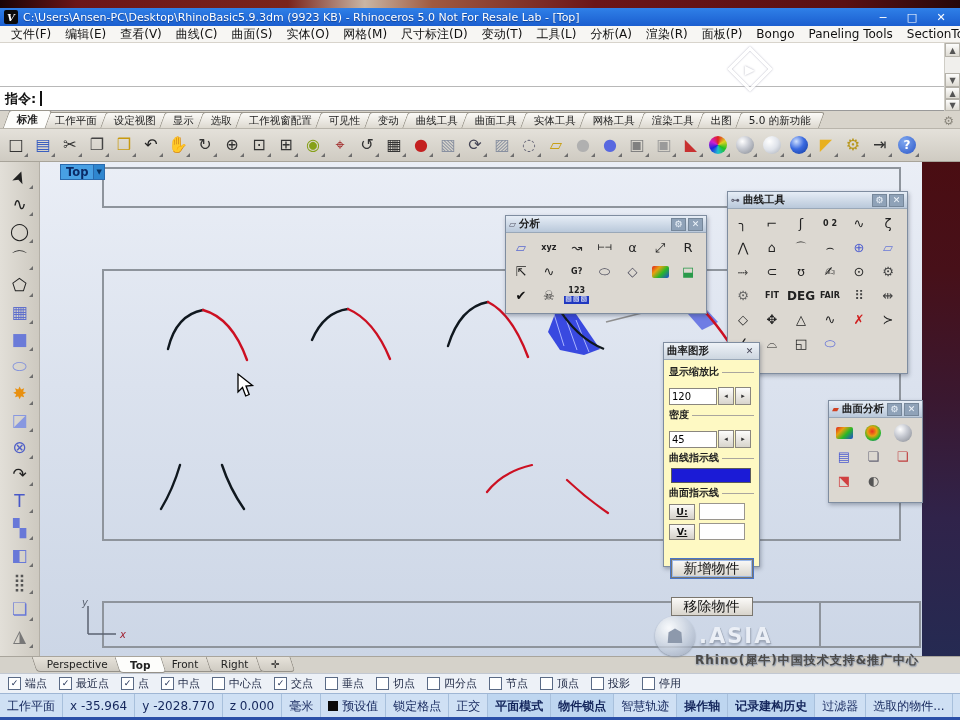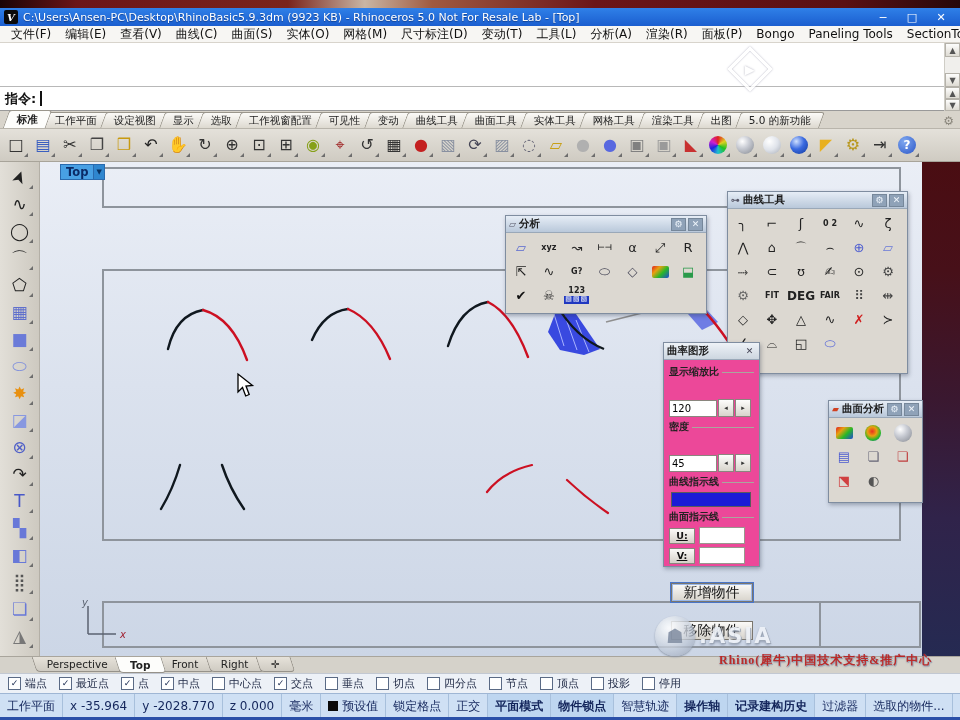--- a/index.html
+++ b/index.html
@@ -101,26 +101,26 @@
   .picon{position:relative;width:24px;height:23px;display:flex;align-items:center;justify-content:center;
     font-size:13px;color:#222;}
   .rainbow{width:17px;height:12px;border-radius:2px;
     background:linear-gradient(135deg,#e02020 0%,#e8a010 30%,#28b828 60%,#2048d8 100%);}
   .rainbow-circle{width:16px;height:16px;border-radius:50%;
     background:radial-gradient(circle at 45% 40%,#e83020 0%,#e8a010 35%,#28b828 65%,#2048d8 100%);}
   .count-icon{display:flex;flex-direction:column;align-items:center;font-size:8px;font-weight:700;color:#222;line-height:1.1;}
   .count-icon .boxes{color:#fff;background:#2038c0;font-size:7px;padding:0 1px;letter-spacing:1px;}
 
   
-  #panel-curv{left:663px;top:342px;width:95px;height:223px;z-index:6;background:#ec4899;}
+  #panel-curv{left:663px;top:342px;width:95px;height:223px;z-index:6;background:#fef9c3;}
   #panel-curv .ptitle{background:linear-gradient(#eef2f7,#cdd6e0);}
   #panel-curv .body{padding:2px 5px;font-size:10px;color:#111;}
   .fldlabel{display:flex;align-items:center;gap:3px;margin-top:3px;font-weight:700;color:#222;white-space:nowrap;}
   .fldlabel .line{flex:1;border-top:1px solid #aaa69e;}
-  .inprow{display:flex;align-items:center;gap:1px;margin-top:20px;}
+  .inprow{display:flex;align-items:center;gap:1px;margin-top:8px;}
   .num-input{width:42px;height:15px;border:1px solid #8a867e;background:#fff;font-size:10px;padding:0 2px;
     font-family:"DejaVu Sans",sans-serif;box-sizing:content-box;}
   .spin{width:14px;height:16px;background:linear-gradient(#fdfdfc,#d8d4cc);border:1px solid #8a867e;
     font-size:7px;display:flex;align-items:center;justify-content:center;color:#333;}
   .cswatch{width:78px;height:13px;border:1px solid #5a5a5a;background:#1b1bd6;margin:3px 0 1px 2px;}
   .uvrow{display:flex;align-items:center;gap:4px;margin-top:3px;}
   .uvbtn{width:24px;height:14px;background:linear-gradient(#fbfaf8,#d5d1c9);border:1px solid #8a867e;
     font-size:9.5px;font-weight:700;display:flex;align-items:center;justify-content:center;text-decoration:underline;}
   .uvfield{width:40px;height:13px;border:1px solid #9a968e;background:#fff;}
   .pbtn{display:block;width:80px;height:17px;margin:19px auto 0;background:linear-gradient(#fbfaf8,#d8d4cc);
@@ -163,22 +163,22 @@
   #wm-rhino{left:655px;top:616px;width:300px;z-index:8;pointer-events:none;opacity:.92;}
   #wm-rhino .row{display:flex;align-items:center;}
   #wm-rhino .ball{width:40px;height:40px;border-radius:50%;margin-right:4px;
     background:radial-gradient(circle at 35% 30%,rgba(255,255,255,.95),rgba(190,200,215,.8) 60%,rgba(140,150,170,.8));
     box-shadow:0 1px 2px #8892a2;display:flex;align-items:center;justify-content:center;
     color:#8894a8;font-size:20px;}
   #wm-rhino .brand{font-size:34px;font-weight:700;color:#f2f5fa;letter-spacing:1px;
     text-shadow:1px 1px 0 #9aa4b4,-1px -1px 0 #fff,0 2px 3px #8a94a8;}
   #wm-rhino .suffix{font-size:21px;font-weight:700;color:#eef2f8;letter-spacing:2px;
     text-shadow:1px 1px 0 #9aa4b4,0 2px 3px #8a94a8;}
-  #wm-rhino .sub{margin:-4px 0 0 64px;font-size:12px;font-weight:700;color:#b91c1c;
-    text-shadow:1px 1px 0 #9aa4b4,0 1px 2px #8a94a8;letter-spacing:1px;white-space:nowrap;font-family:Liberation Serif, serif;}
+  #wm-rhino .sub{margin:-4px 0 0 40px;font-size:12px;font-weight:700;color:#404040;
+    text-shadow:1px 1px 0 #9aa4b4,0 1px 2px #8a94a8;letter-spacing:1px;white-space:nowrap;}
 </style>
 </head>
 <body>
 
 <div id="strip-top" class="abs"></div>
 <div id="strip-right" class="abs"></div>
 
 <div id="titlebar" class="abs">
   <span id="rhino-logo">V</span>
   <span id="window-title">C:\Users\Ansen-PC\Desktop\RhinoBasic5.9.3dm (9923 KB) - Rhinoceros 5.0 Not For Resale Lab - [Top]</span>

